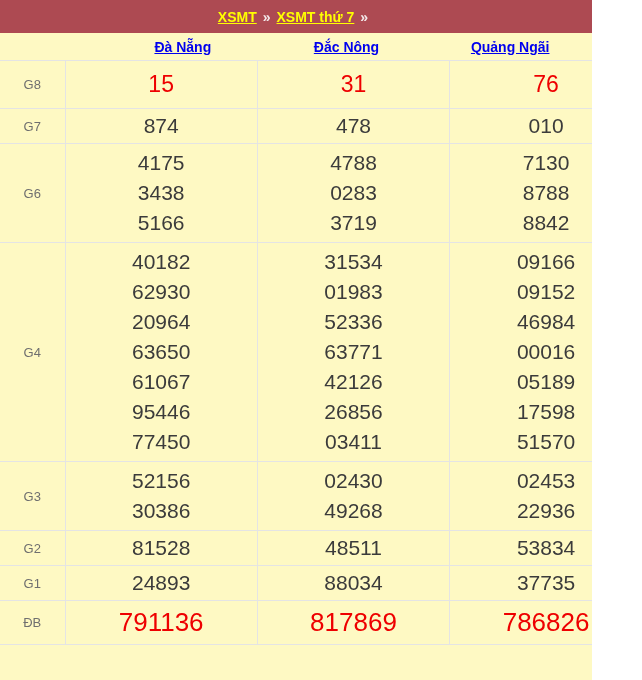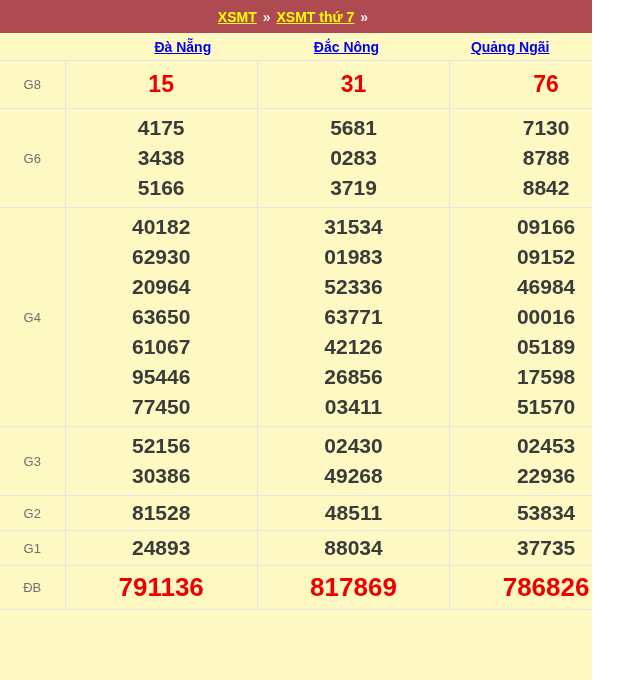--- a/index.html
+++ b/index.html
@@ -26,21 +26,21 @@
   .col-headers .col-h { flex:1; text-align:center; }
   .col-link {
     color:#0000ee; font-weight:bold; font-size:14px;
     text-decoration:underline; cursor:pointer;
   }
 
   
   table.results { width:642px; border-collapse:collapse; table-layout:fixed; border-bottom:1px solid #e4e4e4; }
   table.results td { border-top:1px solid #e4e4e4; text-align:center; vertical-align:middle; }
   td.label-cell { width:65px; color:#6f6f6f; font-size:13px; font-weight:normal; }
-  td.value-cell { border-left:1px solid #e4e4e4; color:#3b3b3b; font-weight:bold; font-size:21px; }
+  td.value-cell { border-left:1px solid #e4e4e4; color:#3b3b3b; font-weight:normal; font-size:21px; }
   tr.single td { height:35px; }
   tr.multi td.value-cell { padding:4px 0; }
   tr.multi td.value-cell div { line-height:30px; }
   tr.g8 td { height:48px; }
   tr.g8 td.value-cell { color:#ee0000; font-size:23px; }
   tr.db td { height:44px; }
   tr.db td.value-cell { color:#ee0000; font-size:26px; }
 </style>
 </head>
 <body>
@@ -74,29 +74,41 @@
           <td class="value-cell">
             <div>15</div>
           </td>
           <td class="value-cell">
             <div>31</div>
           </td>
           <td class="value-cell">
             <div>76</div>
           </td>
         </tr>
+        <tr class="single">
+          <td class="label-cell">G7</td>
+          <td class="value-cell">
+            <div>874</div>
+          </td>
+          <td class="value-cell">
+            <div>478</div>
+          </td>
+          <td class="value-cell">
+            <div>010</div>
+          </td>
+        </tr>
         <tr class="multi">
           <td class="label-cell">G6</td>
           <td class="value-cell">
             <div>4175</div>
             <div>3438</div>
             <div>5166</div>
           </td>
           <td class="value-cell">
-            <div>5681</div>
+            <div>4788</div>
             <div>0283</div>
             <div>3719</div>
           </td>
           <td class="value-cell">
             <div>7130</div>
             <div>8788</div>
             <div>8842</div>
           </td>
         </tr>
         <tr class="multi">

